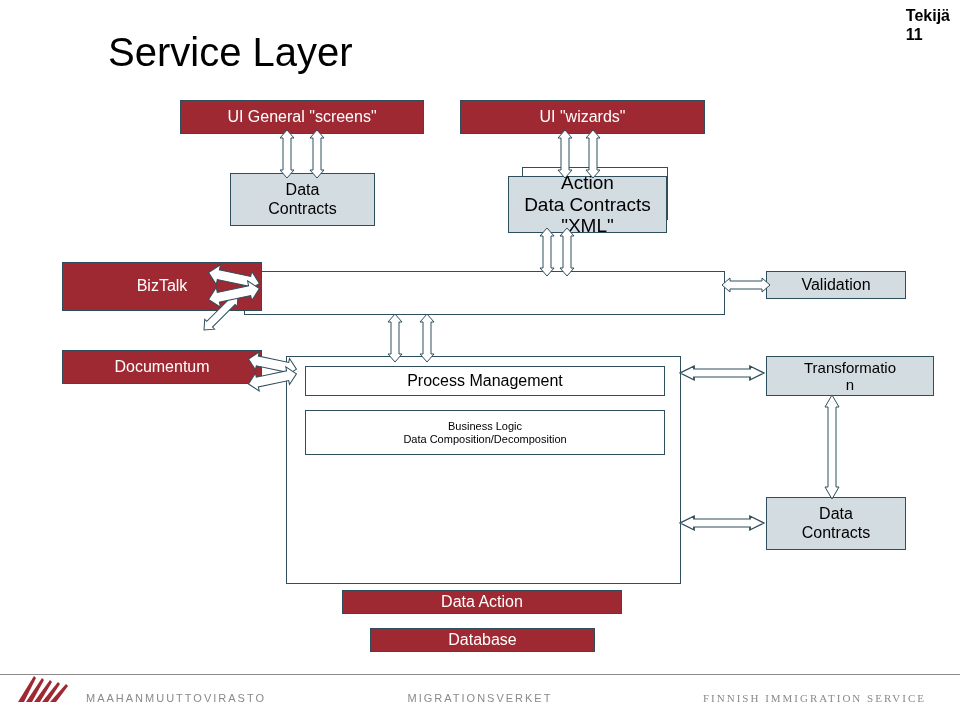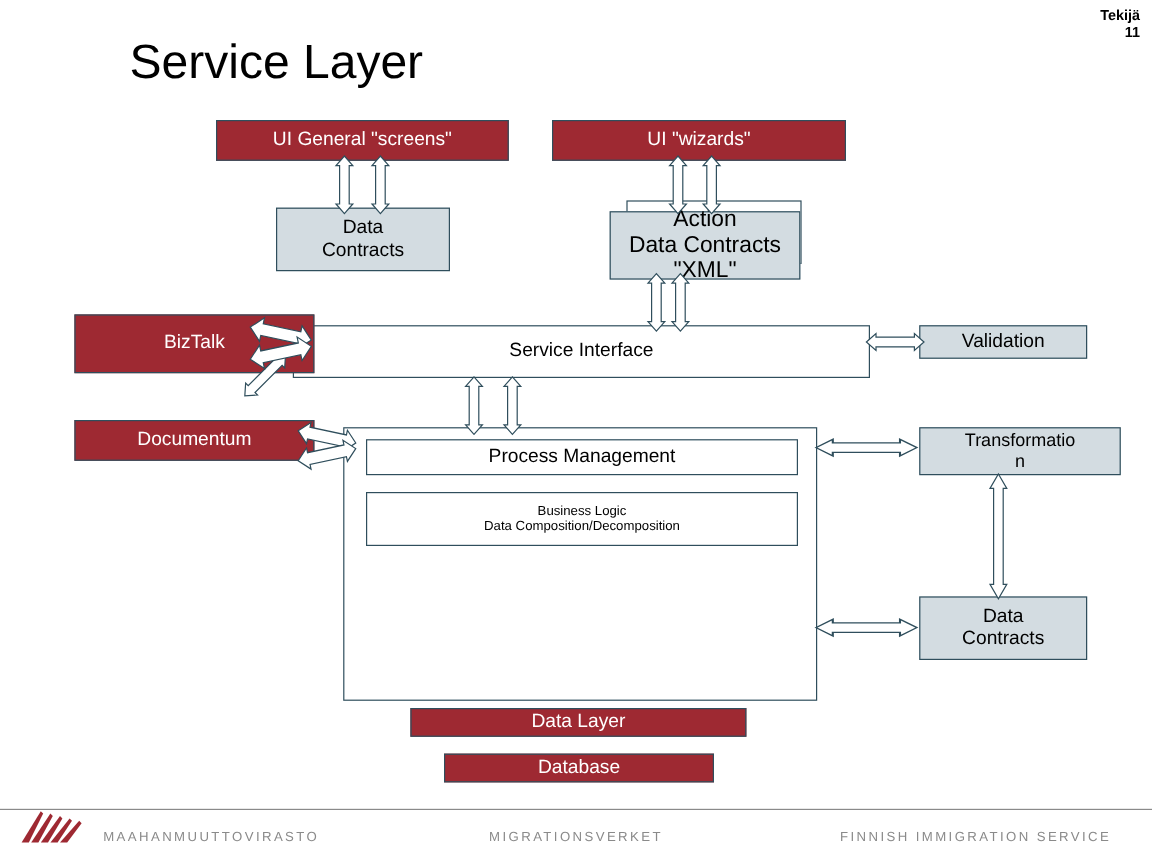--- a/index.html
+++ b/index.html
@@ -22,44 +22,44 @@
     left: 0;
     right: 0;
     bottom: 44px;
     height: 0.5px;
     background: #8a8a8a;
   }
   .topright {
     position: absolute;
     top: 6px;
     right: 10px;
-    text-align: right;
+    text-align: left;
     font-weight: bold;
-    font-size: 12px;
+    font-size: 16px;
     line-height: 1.2;
     color: #000;
   }
   .title {
     position: absolute;
     left: 108px;
     top: 30px;
     font-size: 40px;
     color: #000;
     font-weight: normal;
   }
   .footer-text {
     position: absolute;
     bottom: 14px;
     font-size: 11px;
     letter-spacing: 2px;
     color: #8a8a8a;
   }
   .footer-left { left: 86px; }
   .footer-mid { left: 50%; transform: translateX(-50%); }
-  .footer-right { right: 34px; }
+  .footer-right { right: 34px; font-family: Liberation Serif, serif; }
 
   .logo {
     position: absolute;
     left: 16px;
     bottom: 14px;
     width: 60px;
     height: 34px;
   }
 
   .box {
@@ -106,23 +106,20 @@
 
   <div class="box white" style="left:522px; top:167px; width:146px; height:53px;"></div>
   <div class="box paleblue" style="left:508px; top:176px; width:159px; height:57px; white-space:pre-line; font-size:19px;"><span>Action
 Data Contracts
 "XML"</span></div>
 
   <div class="box white" style="left:244px; top:271px; width:481px; height:44px;"></div>
   <div class="box maroon" style="left:62px; top:262px; width:200px; height:49px;">
       <span>BizTalk</span>
     </div>
-  <div class="box white" style="left:244px; top:271px; width:481px; height:44px; border:none; background:transparent;">
-      <span>Service Interface</span>
-    </div>
   <div class="box paleblue" style="left:766px; top:271px; width:140px; height:28px;align-items:center;">
       <span>Validation</span>
     </div>
 
   <div class="box white" style="left:286px; top:356px; width:395px; height:228px; border:1px solid #2F4E5C; background:#fff;"></div>
 
   <div class="box white" style="left:305px; top:366px; width:360px; height:30px;">
       <span>Process Management</span>
     </div>
   <div class="box maroon" style="left:62px; top:350px; width:200px; height:34px;">
@@ -131,21 +128,21 @@
   <div class="box paleblue" style="left:766px; top:356px; width:168px; height:40px; white-space:pre-line; font-size:15px;"><span>Transformatio
 n</span></div>
 
   <div class="box white" style="left:305px; top:410px; width:360px; height:45px; white-space:pre-line; font-size:11px;"><span>Business Logic
 Data Composition/Decomposition</span></div>
 
   <div class="box paleblue" style="left:766px; top:497px; width:140px; height:53px; white-space:pre-line;"><span>Data
 Contracts</span></div>
 
   <div class="box maroon" style="left:342px; top:590px; width:280px; height:24px;">
-      <span>Data Layer</span>
+      <span>Data Action</span>
     </div>
   <div class="box maroon" style="left:370px; top:628px; width:225px; height:24px;">
       <span>Database</span>
     </div>
 
   <svg class="svgarrow" style="left:0; top:0;" width="960" height="718">
     <defs>
       <g id="dha-h">
 
         <polygon points="0,7 8,0 8,3 40,3 40,0 48,7 40,14 40,11 8,11 8,14" fill="#fff" stroke="#2F4E5C" stroke-width="1"></polygon>

